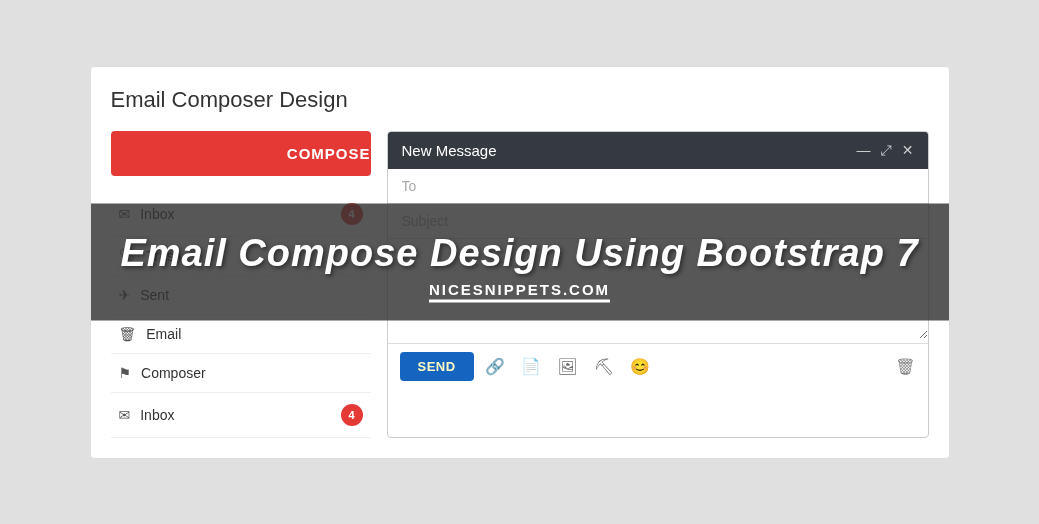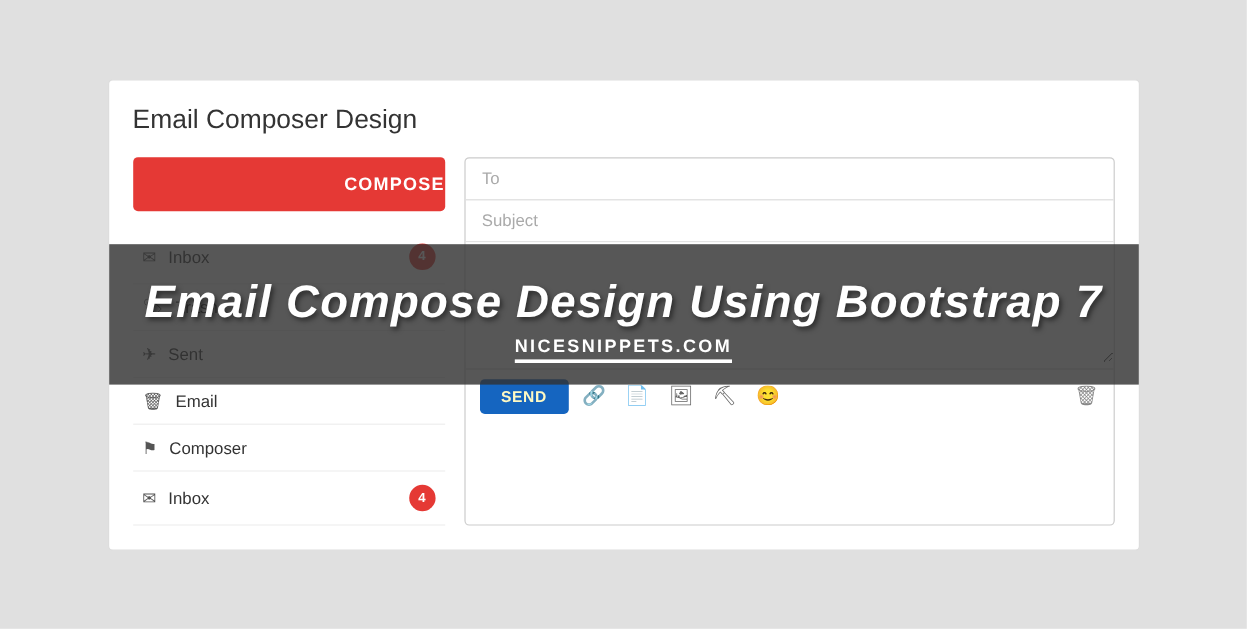--- a/index.html
+++ b/index.html
@@ -225,20 +225,28 @@
         <span>Composer</span>
       </div>
       <div class="nav-item">
         <span class="icon">✉</span>
         <span>Inbox</span>
         <span class="badge">4</span>
       </div>
     </div>
 
     <div class="composer">
+      <div class="composer-header">
+        <span class="composer-header-title">New Message</span>
+        <div class="composer-header-actions">
+          <span>—</span>
+          <span>⤢</span>
+          <span>✕</span>
+        </div>
+      </div>
 
       <div class="composer-field">
         <input type="text" placeholder="To" style="">
       </div>
       <div class="composer-field">
         <input type="text" placeholder="Subject" style="">
       </div>
 
       <div class="composer-body">
         <textarea rows="5" style=""></textarea>

